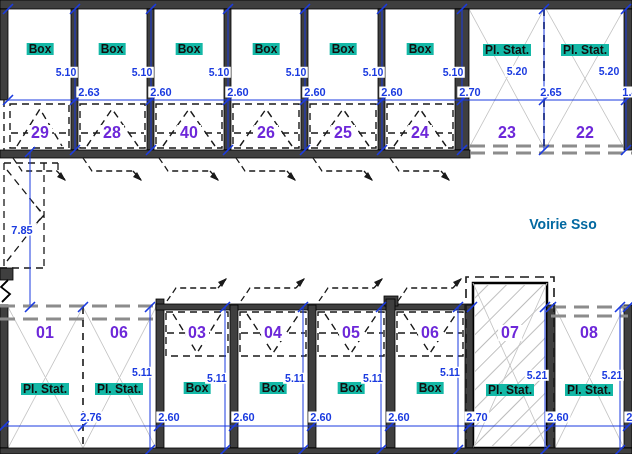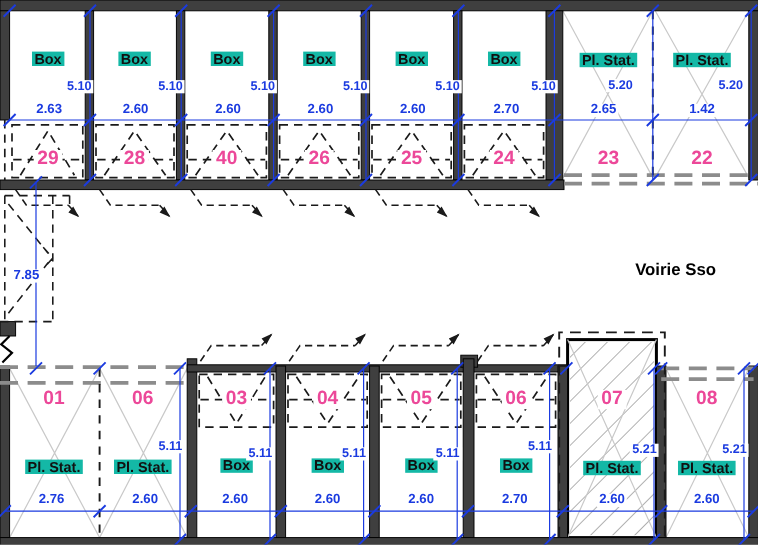--- a/index.html
+++ b/index.html
@@ -1,25 +1,25 @@
 <!DOCTYPE html>
 <html><head>
 <meta charset="utf-8">
 <style>
   html,body{margin:0;padding:0;background:#fff;}
   .plan{position:relative;width:632px;height:454px;background:#fff;overflow:hidden;
         font-family:"Liberation Sans",sans-serif;}
   .plan svg{position:absolute;left:0;top:0;}
   .plan span{position:absolute;transform:translate(-50%,-50%);white-space:nowrap;line-height:1;}
   .lbl{font-size:12px;font-weight:bold;color:#111;background:#14b8a6;padding:0 2px;}
-  .num{font-size:16px;font-weight:bold;color:#ec4899;background:#fff;padding:0 3px;}
-  .wdim{font-size:11px;font-weight:bold;color:#1b3be0;background:#fff;padding:0 2px;}
+  .num{font-size:16px;font-weight:bold;color:#6d28d9;background:#fff;padding:0 3px;}
+  .wdim{font-size:11px;font-weight:bold;color:#1b3be0;background:#fff;padding:0 2px;margin-left:48px;}
   .ddim{font-size:10.5px;font-weight:bold;color:#1b3be0;background:#fff;padding:0 2px;
         transform:translate(-50%,-50%) rotate(-90deg);text-align:center;}
-  .voirie{font-size:14px;font-weight:bold;color:#000000;transform:translate(0,-50%);}
+  .voirie{font-size:14px;font-weight:bold;color:#0369a1;transform:translate(0,-50%);}
 </style>
 </head>
 <body>
 
 <div class="plan">
 
 <svg width="632" height="454" viewBox="0 0 632 454">
   <defs>
     <pattern id="hatch" width="13" height="13" patternUnits="userSpaceOnUse" patternTransform="rotate(45)">
       <line x1="0" y1="0" x2="0" y2="13" stroke="#9a9a9a" stroke-width="1.3"></line>

